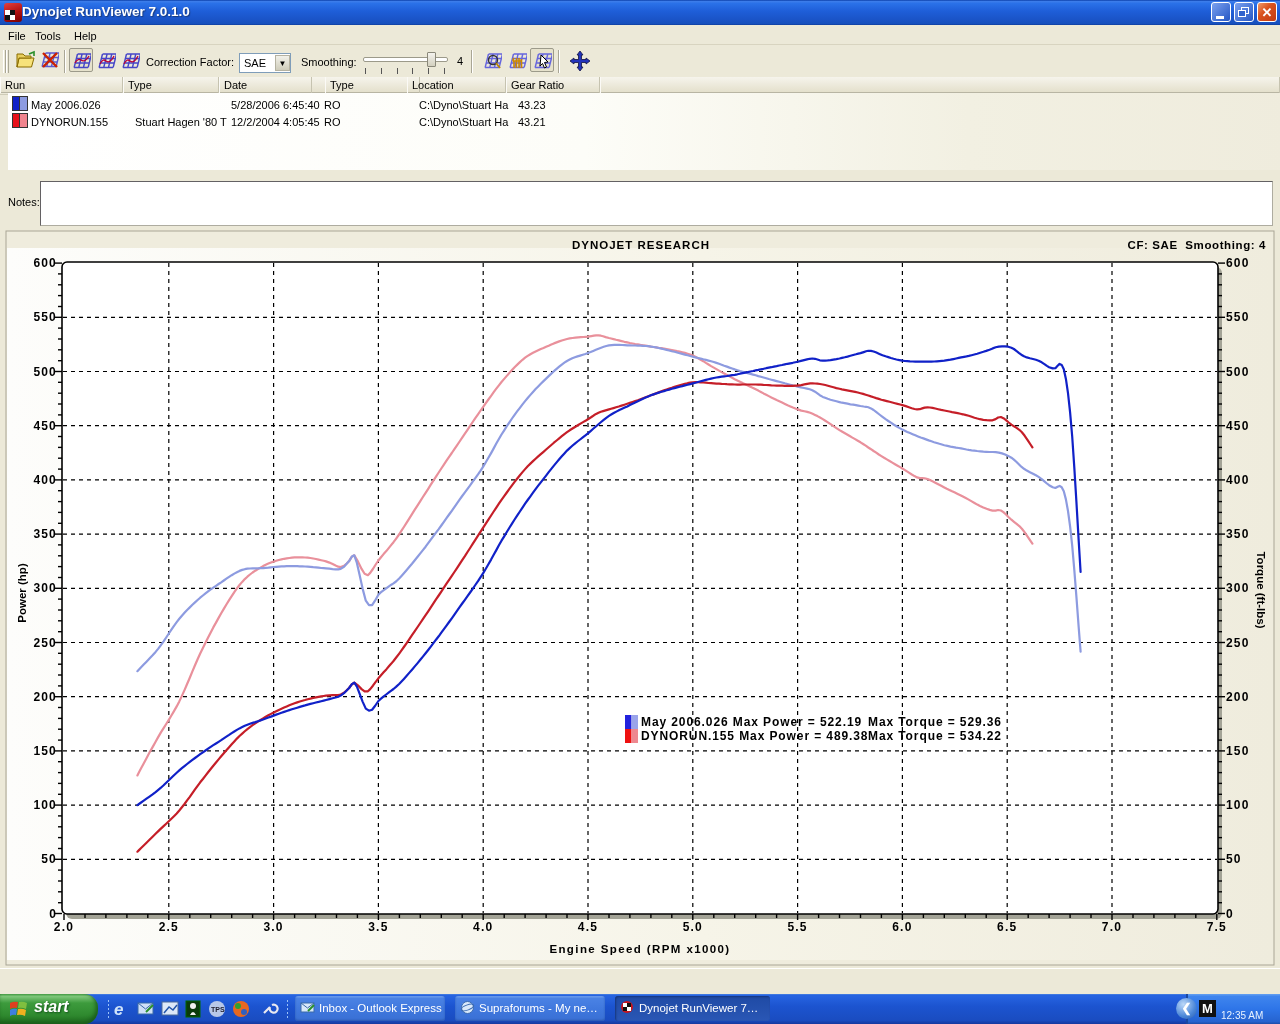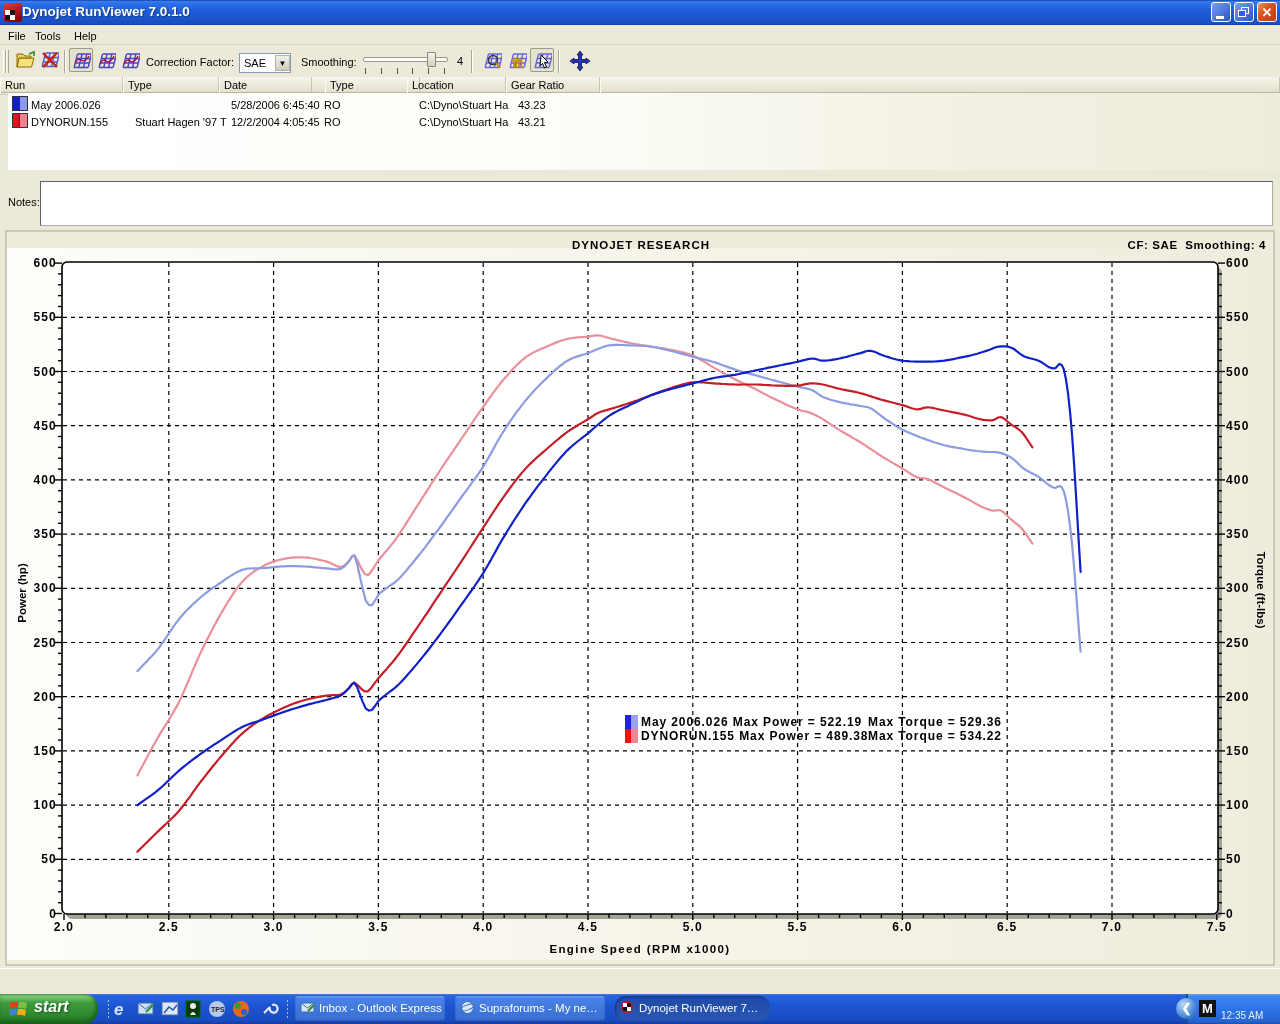--- a/index.html
+++ b/index.html
@@ -128,21 +128,21 @@
  <div class="abs" style="left:4px;top:3px;width:8px;height:15px;background:#1021c8;border:1px solid #333"></div>
     <div class="abs" style="left:12px;top:3px;width:8px;height:15px;background:#8d9be0;border:1px solid #333;border-left:none"></div>
  <span class="abs" style="left:23px;top:6px">May 2006.026</span>
  <span class="abs" style="left:223px;top:6px">5/28/2006 6:45:40</span>
  <span class="abs" style="left:316px;top:6px">RO</span>
  <span class="abs" style="left:411px;top:6px">C:\Dyno\Stuart Ha</span>
  <span class="abs" style="left:510px;top:6px">43.23</span>
  <div class="abs" style="left:4px;top:20px;width:8px;height:15px;background:#e8111a;border:1px solid #333"></div>
     <div class="abs" style="left:12px;top:20px;width:8px;height:15px;background:#f0848e;border:1px solid #333;border-left:none"></div>
  <span class="abs" style="left:23px;top:23px">DYNORUN.155</span>
- <span class="abs" style="left:127px;top:23px">Stuart Hagen '97 T</span>
+ <span class="abs" style="left:127px;top:23px">Stuart Hagen '80 T</span>
  <span class="abs" style="left:223px;top:23px">12/2/2004 4:05:45</span>
  <span class="abs" style="left:316px;top:23px">RO</span>
  <span class="abs" style="left:411px;top:23px">C:\Dyno\Stuart Ha</span>
  <span class="abs" style="left:510px;top:23px">43.21</span>
 </div>
 
 <div class="abs" style="left:0;top:170px;width:1280px;height:58px;background:#ece9d8">
  <span class="abs" style="left:8px;top:26px">Notes:</span>
  <div class="abs" style="left:40px;top:11px;width:1233px;height:45px;background:#fff;border-top:1px solid #636163;border-left:1px solid #636163;border-right:1px solid #aeaca0;border-bottom:1px solid #aeaca0"></div>
 </div>
@@ -463,21 +463,21 @@
       </svg>
       <span class="abs" style="left:24px;top:6px;color:#fff;font-size:11.5px;white-space:nowrap">Inbox - Outlook Express</span>
     </div>
     <div class="abs" style="left:455px;top:2px;width:150px;height:25px;border-radius:3px;background:linear-gradient(180deg,#71a1ef 0%,#4a82e4 10%,#3e76dc 60%,#3a70d4 100%);box-shadow:inset 0 -1px 2px #2a58b0">
       <svg class="abs" style="left:5px;top:4px" width="15" height="15" viewBox="0 0 15 15">
         <circle cx="7.5" cy="7.5" r="6" fill="#d8e8fa" stroke="#3a6ab0"></circle>
         <ellipse cx="7.5" cy="7.5" rx="6.5" ry="2.5" fill="none" stroke="#3a6ab0" transform="rotate(-20 7.5 7.5)"></ellipse>
       </svg>
       <span class="abs" style="left:24px;top:6px;color:#fff;font-size:11.5px;white-space:nowrap">Supraforums - My ne…</span>
     </div>
-    <div class="abs" style="left:615px;top:2px;width:155px;height:25px;border-radius:11px;background:linear-gradient(180deg,#1f4aa5,#2a57b5);box-shadow:inset 1px 1px 2px #16367c">
+    <div class="abs" style="left:615px;top:2px;width:155px;height:25px;border-radius:3px;background:linear-gradient(180deg,#1f4aa5,#2a57b5);box-shadow:inset 1px 1px 2px #16367c">
       <svg class="abs" style="left:5px;top:4px" width="15" height="15" viewBox="0 0 15 15">
         <circle cx="7" cy="7" r="6" fill="#c8141e"></circle>
         <path d="M3 3 h4 v4 h-4 Z M7 7 h4 v4 h-4 Z" fill="#fff"></path>
         <path d="M7 3 h4 v4 h-4 Z M3 7 h4 v4 h-4 Z" fill="#111"></path>
       </svg>
       <span class="abs" style="left:24px;top:6px;color:#fff;font-size:11.5px;white-space:nowrap">Dynojet RunViewer 7…</span>
     </div>
     <div class="abs" style="left:1186px;top:0;width:94px;height:30px;background:linear-gradient(180deg,#66a1f0 0%,#3f85ee 8%,#2e75e8 50%,#2663cf 92%,#1c4da8 100%);border-left:2px solid #1a48a0"></div>
     <div class="abs" style="left:1176px;top:4px;width:21px;height:21px;border-radius:50%;background:radial-gradient(circle at 35% 30%,#bcd8f8,#4a86d8 60%,#2a5aa8);color:#fff;font-weight:bold;text-align:center;line-height:21px;font-size:12px">❮</div>
     <div class="abs" style="left:1199px;top:6px;width:17px;height:17px;background:#111;color:#fff;font-weight:bold;font-size:13px;text-align:center;line-height:17px">M</div>

